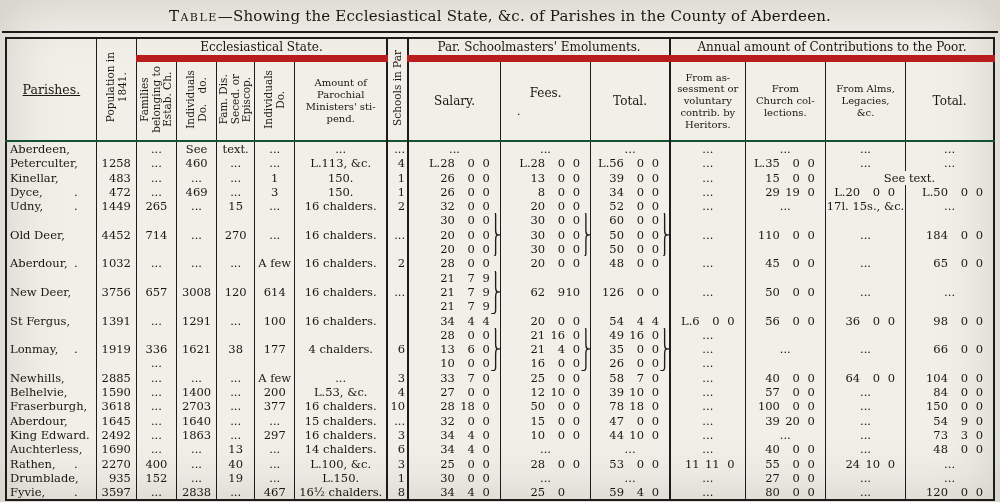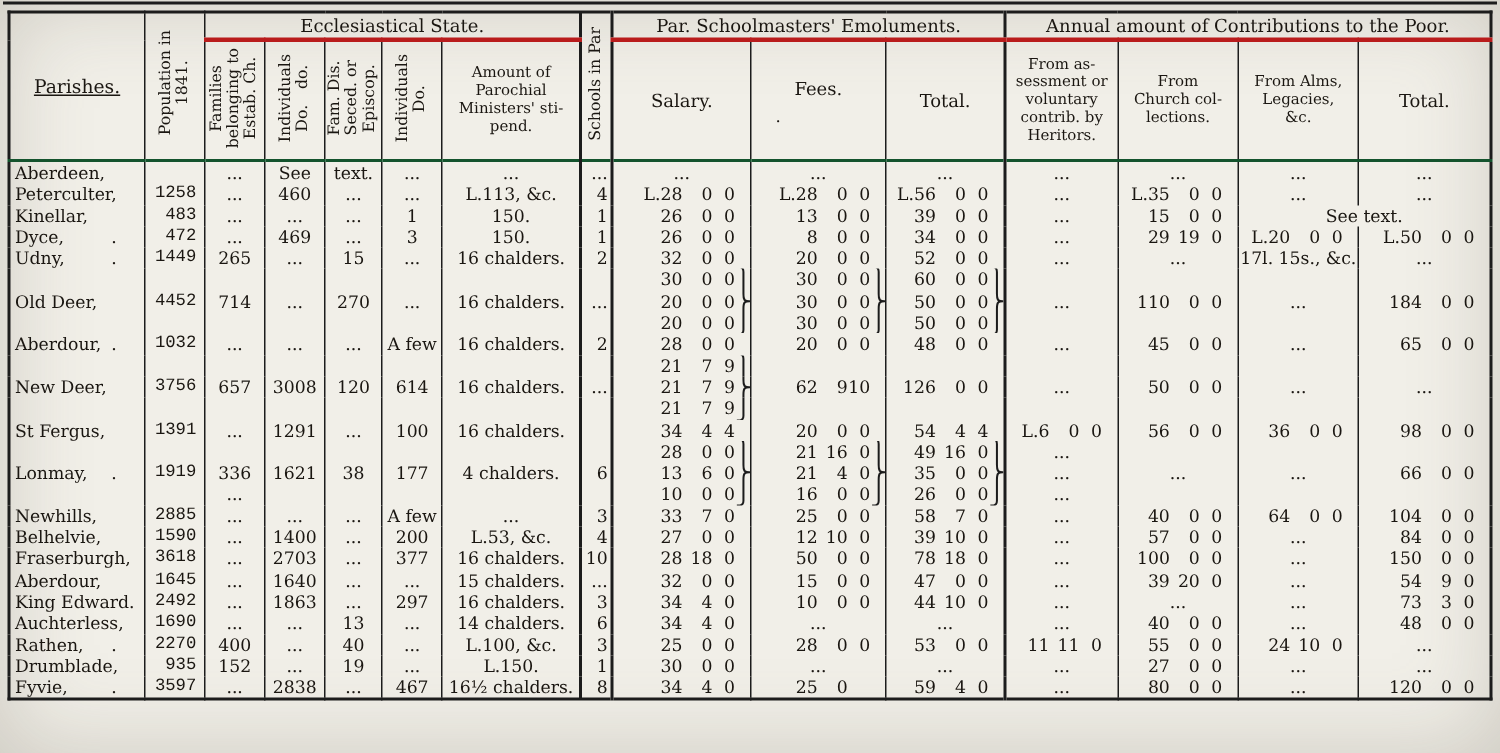--- a/index.html
+++ b/index.html
@@ -13,50 +13,51 @@
   .title { text-align:center; padding-top:7px; height:23px; font-size:15px; letter-spacing:.2px; white-space:nowrap; }
   .tlead { font-variant:small-caps; letter-spacing:1.5px; }
   .toprule { height:2px; background:#1c1c1c; margin:1px 2px 4px 2px; }
 
   table { border-collapse:collapse; table-layout:fixed; width:990px; margin-left:5px;
           border:2px solid #1c1c1c; }
   th, td { border-left:1px solid #1c1c1c; border-right:1px solid #1c1c1c; padding:0; font-weight:normal; overflow:hidden; }
   .gl { border-left-width:2px; }
 
   thead th { vertical-align:middle; text-align:center; }
-  tr.grow th.ghead { font-size:12px; height:16px; border-bottom:3px solid #b91c1c; line-height:15px; }
+  tr.grow th.ghead { font-size:12px; height:16px; border-bottom:7px solid #b91c1c; line-height:15px; }
   tr.hrow2 th { height:78px; font-size:12px; }
   .hparish { font-size:12.5px;text-decoration:underline; }
   .vcell { text-align:center; vertical-align:middle; }
   .vtext { display:inline-block; writing-mode:vertical-rl; transform:rotate(180deg);
            white-space:pre-line; font-size:10.5px; line-height:1.1; text-align:center; max-height:92px; }
   .htext { white-space:pre-line; font-size:10px; line-height:1.18; text-align:center; }
   .feesdot { font-size:11px; line-height:5px; height:8px; text-align:left; padding-left:16px; margin-top:9px; }
 
   tbody tr { height:14.3px; }
   tbody tr:first-child td { border-top:2px solid #14532d; }
   tbody td { font-size:11.5px; line-height:14.3px; white-space:nowrap; }
   .c-parish { text-align:left; padding-left:3px; }
   .pleader { float:right; padding-right:18px; }
-  .c-pop { text-align:right; padding-right:5px;font-family:Liberation Mono, monospace; }
+  .c-pop { text-align:right; padding-right:5px; }
   .mid { text-align:center; }
   .sch { text-align:right; padding-right:2px; }
   .mcol { text-align:center; }
   .cx { text-align:center; }
   .m { display:flex; padding:0 1px 0 2px; }
   .mp { flex:1; text-align:right; }
   .ms { width:20px; text-align:right; }
   .md { width:15px; text-align:right; }
   .mb { width:9px; text-align:center; font-family:"DejaVu Sans","Liberation Sans",sans-serif;
         font-size:15px; line-height:14.3px; color:#1c1c1c; }
 </style>
 </head>
 <body>
 
 <div class="page">
+  <div class="title"><span class="tlead">Table</span><span>—Showing the Ecclesiastical State, &amp;c. of Parishes in the County of Aberdeen.</span></div>
   <div class="toprule"></div>
 
   <table>
     <colgroup>
       <col style="width:90px">
         <col style="width:40px">
         <col style="width:40px">
         <col style="width:40px">
       <col style="width:38px">
         <col style="width:40px">

